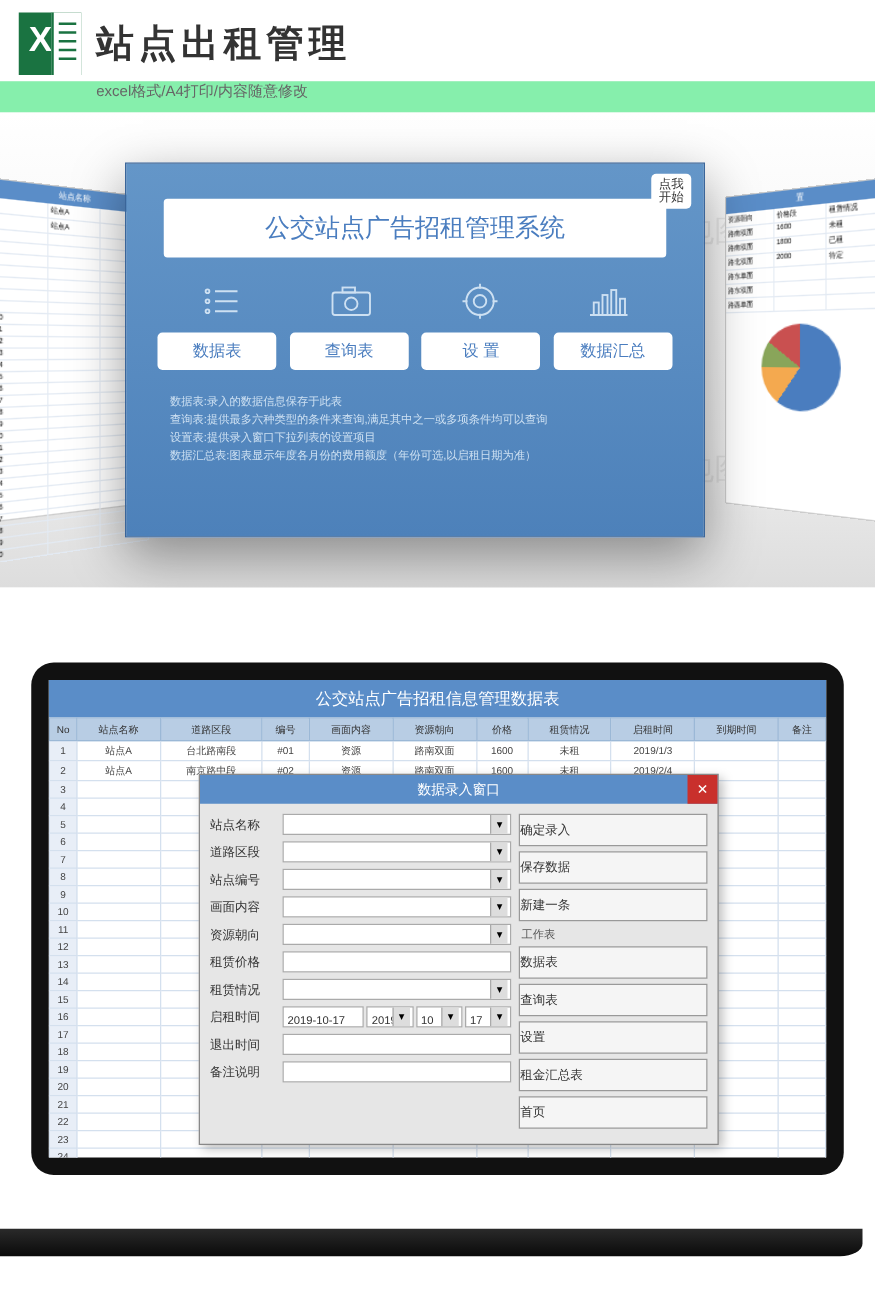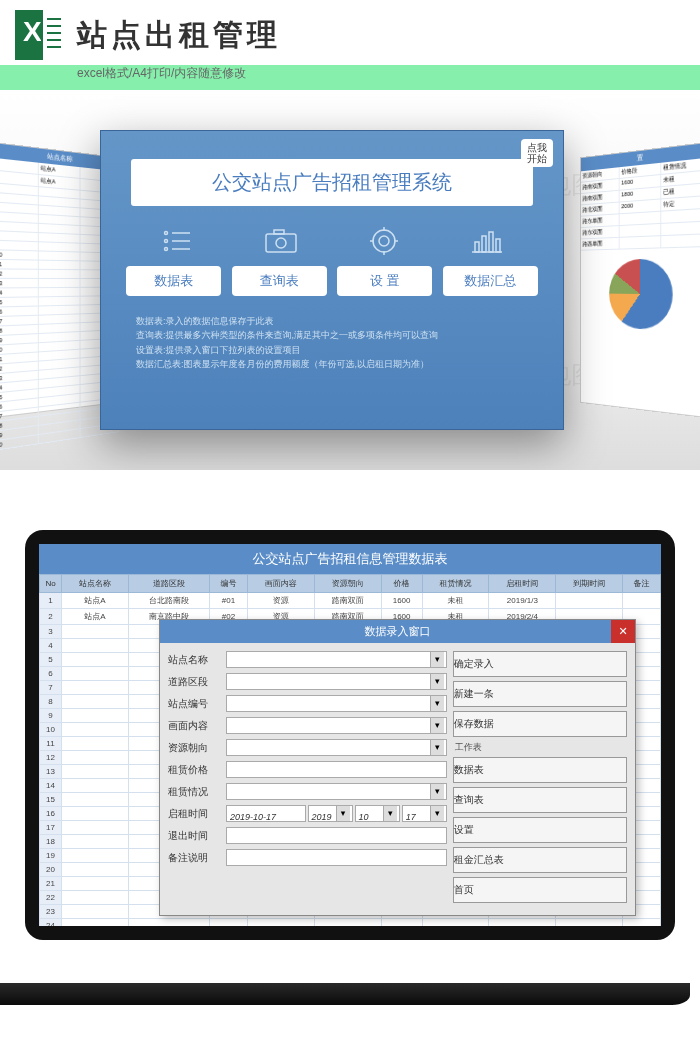--- a/index.html
+++ b/index.html
@@ -39,31 +39,31 @@
 
     .laptop-area { position: relative; height: 600px; background:#fff; }
     .laptop { position:absolute; left:25px; top:60px; width:650px; height:410px; background:#111; border-radius:18px; padding:14px; }
     .screen { width:100%; height:100%; background:#fff; position:relative; overflow:hidden;}
     .sheet-title { background:#5a8dc8; color:#fff; text-align:center; font-size:13px; padding:6px 0; font-weight:400;}
     .grid { width:100%; border-collapse:collapse; font-size:8px;}
     .grid th { background:#b8cde4; padding:3px 2px; border:1px solid #9bb8d6; font-weight:normal; color:#333;}
     .grid td { border:1px solid #d4e0ee; padding:2px; height:13px; text-align:center; color:#444;}
     .grid tr td:first-child { background:#e8eef7; width:22px;}
 
-    .dialog { position:absolute; left:120px; top:75px; width:477px; background:#e6e6e6; border:1px solid #888; box-shadow: 3px 3px 8px rgba(0,0,0,0.25);}
+    .dialog { position:absolute; left:120px; top:75px; width:416px; background:#e6e6e6; border:1px solid #888; box-shadow: 3px 3px 8px rgba(0,0,0,0.25);}
     .dlg-title { background:#5a8dc8; color:#fff; font-size:11px; padding:4px 0; text-align:center; position:relative;}
     .dlg-close { position:absolute; right:0; top:0; width:24px; height:100%; background:#c9302c; color:#fff; display:flex; align-items:center; justify-content:center; font-size:11px;}
     .dlg-body { display:flex; padding:8px;}
     .form-col { flex:1.6;}
     .action-col { flex:1; padding-left:6px;}
     .frow { display:flex; align-items:center; margin-bottom:5px;}
     .flab { width:58px; font-size:10px; color:#333;}
     .finp { flex:1; height:17px; background:#fff; border:1px solid #aaa; position:relative;}
     .finp.dd::after { content:"▾"; position:absolute; right:2px; top:0; font-size:9px; background:#ddd; width:13px; text-align:center; height:100%; line-height:15px; border-left:1px solid #aaa;}
-    .finp span { font-size:9px; padding-left:3px; line-height:15px; color:#333;font-style:italic;}
+    .finp span { font-size:9px; padding-left:3px; line-height:15px; color:#333;}
     .date-row { display:flex; gap:2px; flex:1;}
     .date-row .finp {flex:1.8;}
     .date-row .sm {flex:1;}
     .abtn { display:block; width:100%; background:#f5f5f5; border:1px solid #999; font-size:10px; padding:5px 0; margin-bottom:4px; color:#333;}
     .grp-label { font-size:9px; color:#555; margin:4px 0 3px 2px;}
     .laptop-base { position:absolute; left:-40px; bottom:65px; width:730px; height:22px; background:linear-gradient(#2a2a2a,#0a0a0a); border-radius: 0 0 18px 18px / 0 0 10px 10px;}
   </style>
 </head>
 <body>
 
@@ -735,22 +735,22 @@
                 <div class="flab">退出时间</div>
                 <div class="finp"></div>
               </div>
             <div class="frow">
                 <div class="flab">备注说明</div>
                 <div class="finp"></div>
               </div>
           </div>
           <div class="action-col">
             <div class="abtn">确定录入</div>
+            <div class="abtn">保存数据</div>
             <div class="abtn">新建一条</div>
-            <div class="abtn">保存数据</div>
             <div class="grp-label">工作表</div>
             <div class="abtn">数据表</div>
             <div class="abtn">查询表</div>
             <div class="abtn">设置</div>
             <div class="abtn">租金汇总表</div>
             <div class="abtn">首页</div>
           </div>
         </div>
       </div>
     </div>

